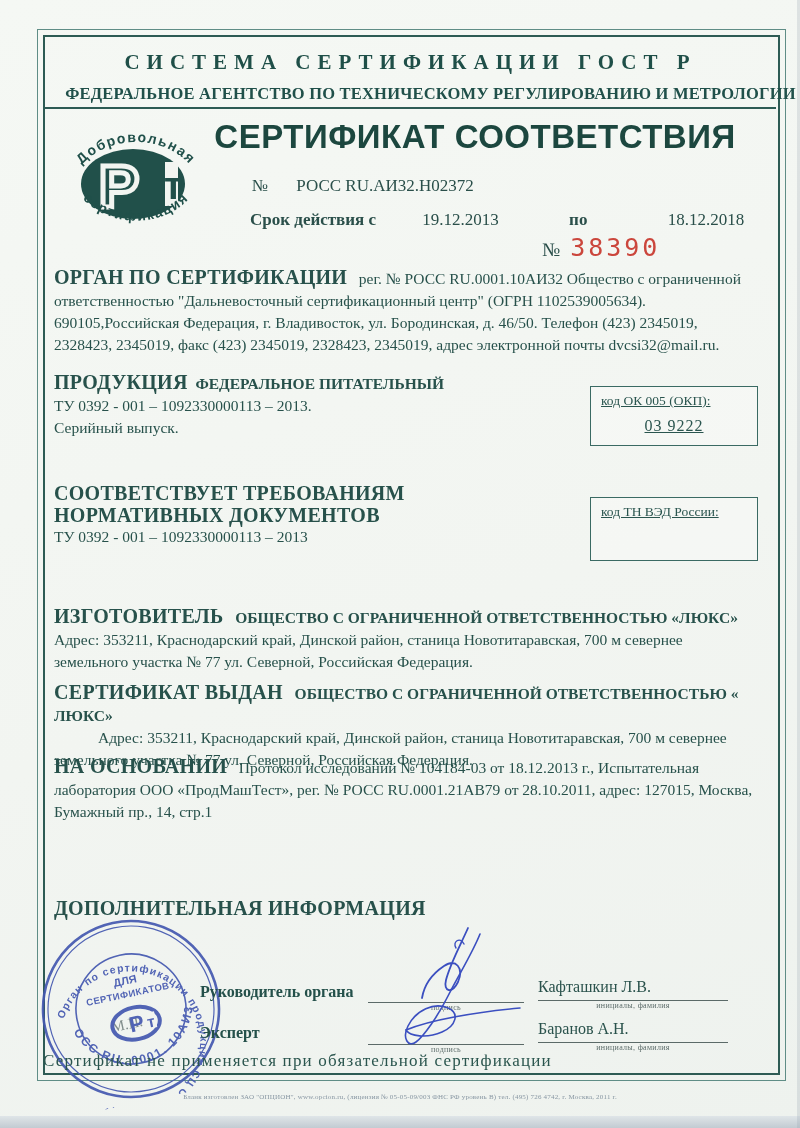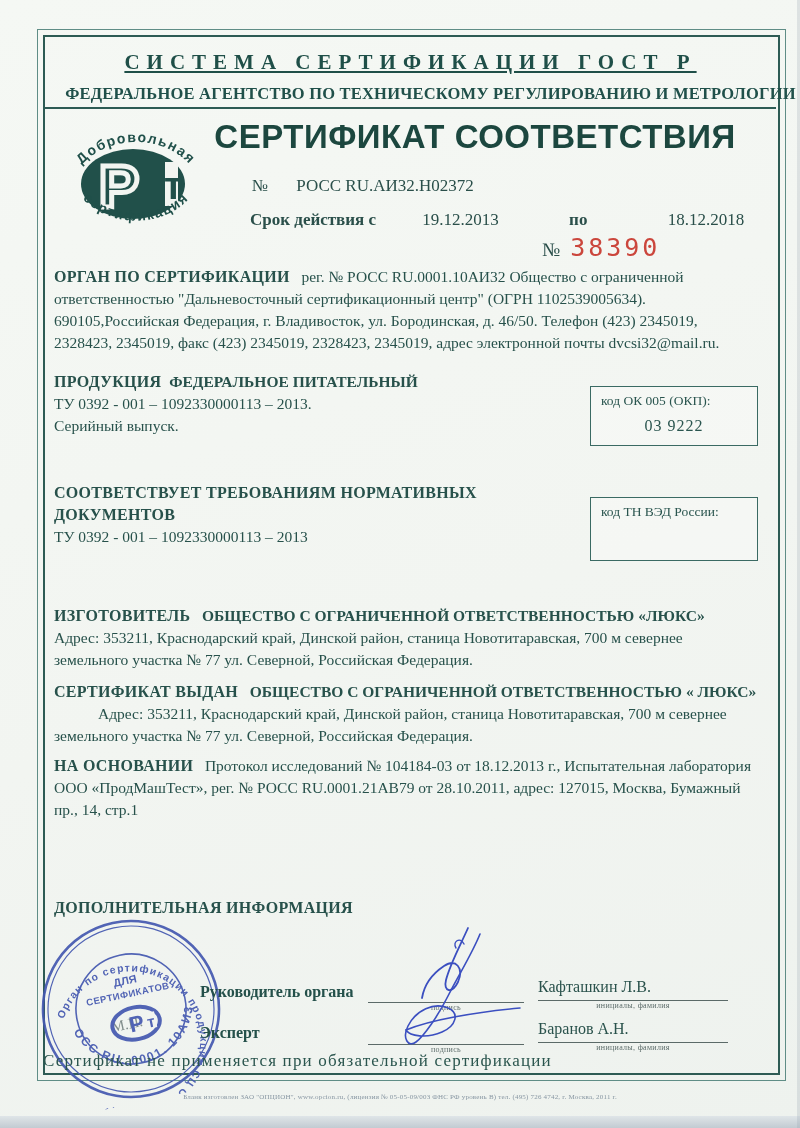--- a/index.html
+++ b/index.html
@@ -10,51 +10,51 @@
     font-family:"Liberation Serif", serif;
     color:#27514b;
   }
   .abs{position:absolute;}
   
   .frame-outer{left:37px;top:29px;width:747px;height:1050px;border:1px solid #5f8d86;}
   .frame-inner{left:43px;top:35px;width:733px;height:1036px;border:2px solid #2d5b54;}
   .header-sep{left:45px;top:107px;width:731px;height:2px;background:#2d5b54;}
   
   .system-title{left:45px;top:50px;width:731px;text-align:center;
-    font-weight:bold;font-size:21px;letter-spacing:7px;color:#1f4f48;text-decoration:underline;}
+    font-weight:bold;font-size:21px;letter-spacing:7px;color:#1f4f48;}
   .agency{left:45px;top:84px;width:731px;text-align:center;
     font-weight:bold;font-size:16.5px;letter-spacing:0.2px;color:#20504a;padding-left:20px;}
   .doc-title{left:195px;top:118px;width:560px;text-align:center;
     font-family:"Liberation Sans", sans-serif;font-weight:bold;font-size:33px;
     letter-spacing:0.5px;color:#1c473f;}
   
   .certno-row{left:252px;top:176px;font-size:17px;color:#2a4f4a;}
   .certno-row .nosign{margin-right:28px;}
   .validity-row{left:250px;top:210px;font-size:17px;color:#2a4f4a;}
   .validity-row b{font-weight:bold;}
   .validity-row .d1{margin-left:42px;}
   .validity-row .to{margin-left:66px;font-weight:bold;}
   .validity-row .d2{margin-left:76px;}
   .blankno-row{left:542px;top:233px;font-size:19px;color:#2a4f4a;}
   .blankno-row .rednum{
     font-family:"DejaVu Sans Mono", monospace;font-size:25px;letter-spacing:3px;
     color:#cb463c;margin-left:10px;font-weight:500;}
   
   .sec{left:54px;width:704px;font-size:15.5px;line-height:22px;color:#27514b;}
-  .sec .lbl{font-weight:bold;font-size:16px;letter-spacing:0.3px;}
+  .sec .lbl{font-weight:bold;font-size:20px;letter-spacing:0.3px;}
   .sec .strong{font-weight:bold;}
   .sec-organ{top:266px;}
   .sec-product{top:371px;width:520px;}
   .sec-conform{top:482px;width:520px;}
   .sec-manuf{top:605px;}
   .sec-issued{top:681px;}
   .sec-issued .addr{text-indent:44px;}
   .sec-basis{top:755px;}
   .sec-addinfo{top:897px;}
-  .code-box{left:590px;width:166px;border:1px solid #3a6a63;color:#2a554f;background:rgba(255,255,255,0.25);}
+  .code-box{left:590px;width:166px;border:1px solid #3a6a63;color:#2a554f;background:rgba(255,255,255,0.25);text-decoration:underline;}
   .code-box .cb-label{font-size:13.5px;padding:6px 8px 0 10px;}
   .code-box .cb-value{font-size:16px;text-align:center;padding:8px 0 6px 0;letter-spacing:1px;}
   .box-okp{top:386px;height:58px;}
   .box-tnved{top:497px;height:62px;}
   
   .role{left:200px;font-weight:bold;font-size:16px;color:#24504a;}
   .role-head{top:983px;}
   .role-expert{top:1024px;}
   .sigline{border-top:1px solid #5b6a68;text-align:center;}
   .sigline .cap{font-size:8px;color:#5d6d6b;letter-spacing:0.3px;}

